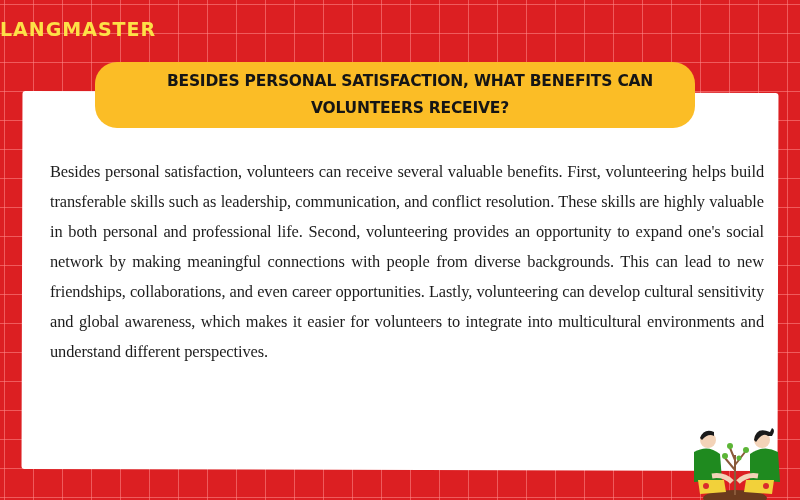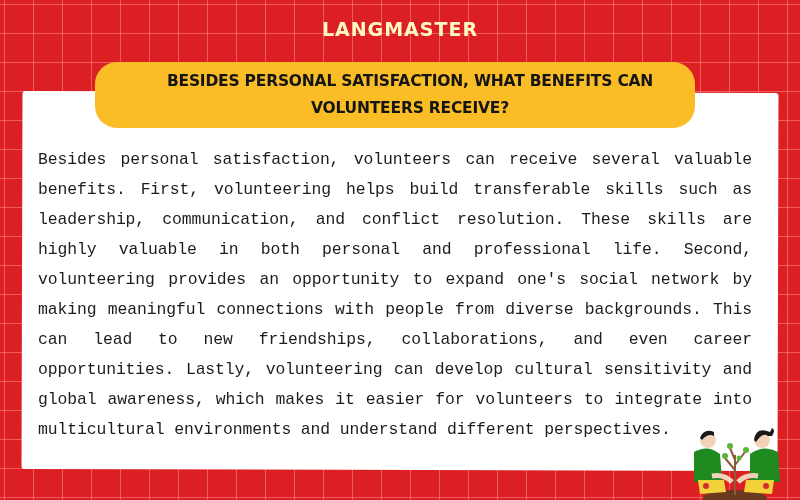--- a/index.html
+++ b/index.html
@@ -7,42 +7,42 @@
       width: 800px; height: 500px; overflow: hidden; position: relative;
       background-color: #dc1f22;
       background-image:
         linear-gradient(rgba(255,140,140,0.55) 1px, transparent 1px),
         linear-gradient(90deg, rgba(255,140,140,0.55) 1px, transparent 1px);
       background-size: 29px 29px;
       background-position: 4px 4px;
       font-family: "DejaVu Sans", "Liberation Sans", sans-serif;
     }
     .logo {
-      position: absolute; top: 18px; left: 0; width: 800px; text-align: center;
-      color: #fef9c3; font-weight: bold; font-size: 19px; letter-spacing: 1px;
+      position: absolute; top: 18px; left: 0; width: 800px; text-align: left;
+      color: #fde047; font-weight: bold; font-size: 19px; letter-spacing: 1px;
       font-family: "DejaVu Sans", sans-serif;
     }
     .card {
       position: absolute; left: 22px; top: 92px; width: 756px; height: 378px;
       background: #ffffff; border-radius: 3px;
       transform: rotate(0.15deg);
     }
     .question {
       position: absolute; left: 95px; top: 62px; width: 600px; height: 66px;
       background: #fbbd26; border-radius: 22px;
       display: flex; align-items: center; justify-content: flex-end; text-align: center;
     }
     .question span {
       font-family: "DejaVu Sans", sans-serif; font-weight: bold; font-size: 15.5px;
       color: #151515; line-height: 27px; letter-spacing: -0.2px; width: 570px;
     }
     .answer {
       position: absolute; left: 38px; top: 145px; width: 714px;
-      font-family: Liberation Mono, monospace; font-size: 16.4px; line-height: 30px;
-      color: #1c1c1c; text-align: justify; margin: 0; letter-spacing: -0.1px;
+      font-family: Liberation Serif, serif; font-size: 16.4px; line-height: 30px;
+      color: #1c1c1c; text-align: justify; margin: 12px; letter-spacing: -0.1px;
     }
     .illustration {
       position: absolute; left: 680px; top: 420px; width: 110px; height: 80px;
     }
   </style>
 </head>
 <body>
 
 <div class="logo">LANGMASTER</div>
 

